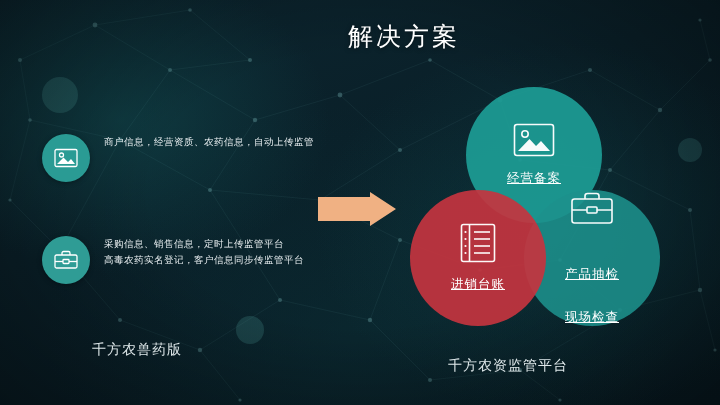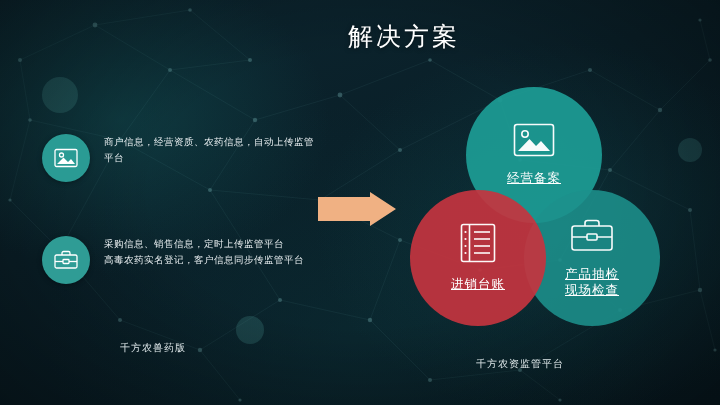--- a/index.html
+++ b/index.html
@@ -120,31 +120,30 @@
   }
   #venn-right {
     left: 524px;
     top: 190px;
     width: 136px;
     height: 136px;
     background: rgba(29,145,140,0.88);
   }
   #venn-left { z-index: 3; }
   #venn-top { z-index: 2; }
-  #venn-right { z-index: 2; }
+  #venn-right { z-index: 2; gap: 27px; }
 
   .venn-icon { opacity: 0.97; }
 
   
   .caption {
     position: absolute;
-    font-size: 10px;
+    font-size: 14px;
     color: #dfe8ea;
     letter-spacing: 1px;
-    margin-left: 28px;
   }
   #caption-left { left: 92px; top: 341px; }
   #caption-right { left: 448px; top: 357px; }
 </style>
 </head>
 <body>
 
 <div id="slide">
 
   <svg class="bg-net" width="720" height="405" viewBox="0 0 720 405">
@@ -219,21 +218,20 @@
   <div class="left-item" style="left:42px; top:134px;">
     <div class="circle-icon">
       <svg width="24" height="20" viewBox="0 0 24 20" fill="none" stroke="#ffffff" stroke-width="1.3">
         <rect x="1" y="1.5" width="22" height="17" rx="1.5"></rect>
         <circle cx="7.5" cy="7" r="2"></circle>
         <path d="M3 16 L9.5 9.5 L14 14 L17 11 L21 16 Z" fill="#ffffff" stroke="none"></path>
       </svg>
     </div>
     <div class="left-text">
       <div>商户信息，经营资质、农药信息，自动上传监管</div>
-      <div>平台</div>
     </div>
   </div>
 
   <div class="left-item" style="left:42px; top:236px;">
     <div class="circle-icon teal2">
       <svg width="26" height="22" viewBox="0 0 26 22" fill="none" stroke="#ffffff" stroke-width="1.3">
         <path d="M9 6 V4 a1.5 1.5 0 0 1 1.5-1.5 h5 A1.5 1.5 0 0 1 17 4 V6"></path>
         <rect x="2" y="6" width="22" height="13" rx="1.5"></rect>
         <line x1="2" y1="12.5" x2="24" y2="12.5"></line>
         <rect x="10" y="10.5" width="6" height="4" rx="0.8" fill="#2f9c95"></rect>

